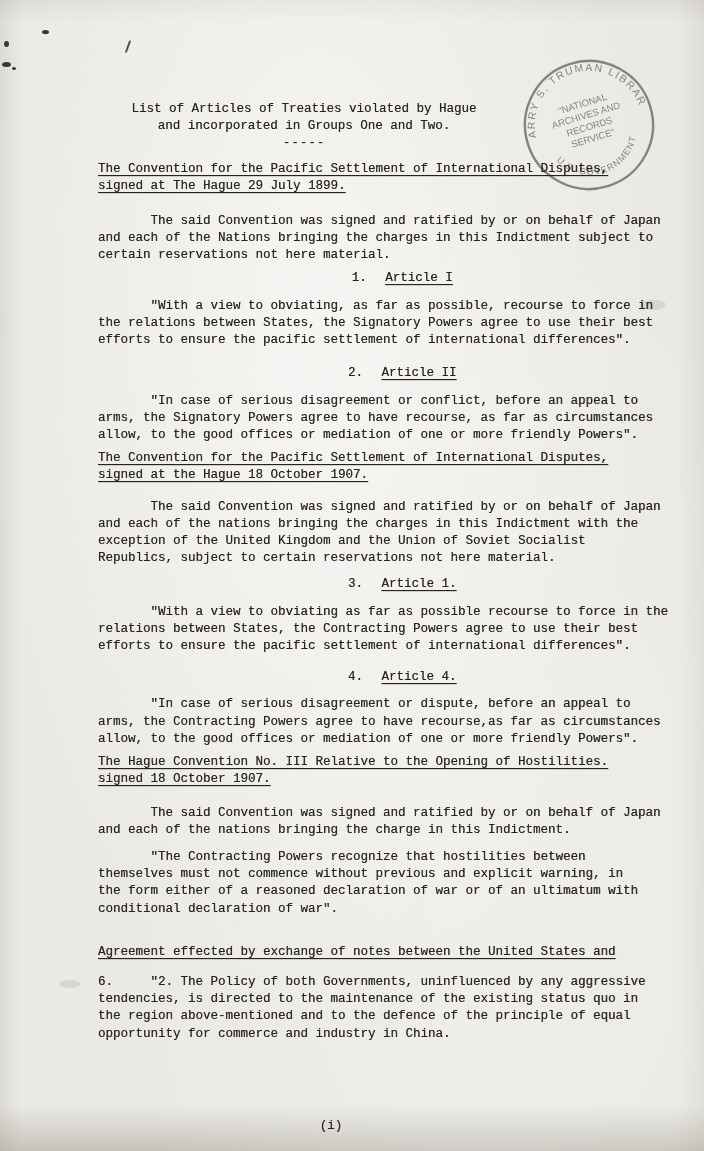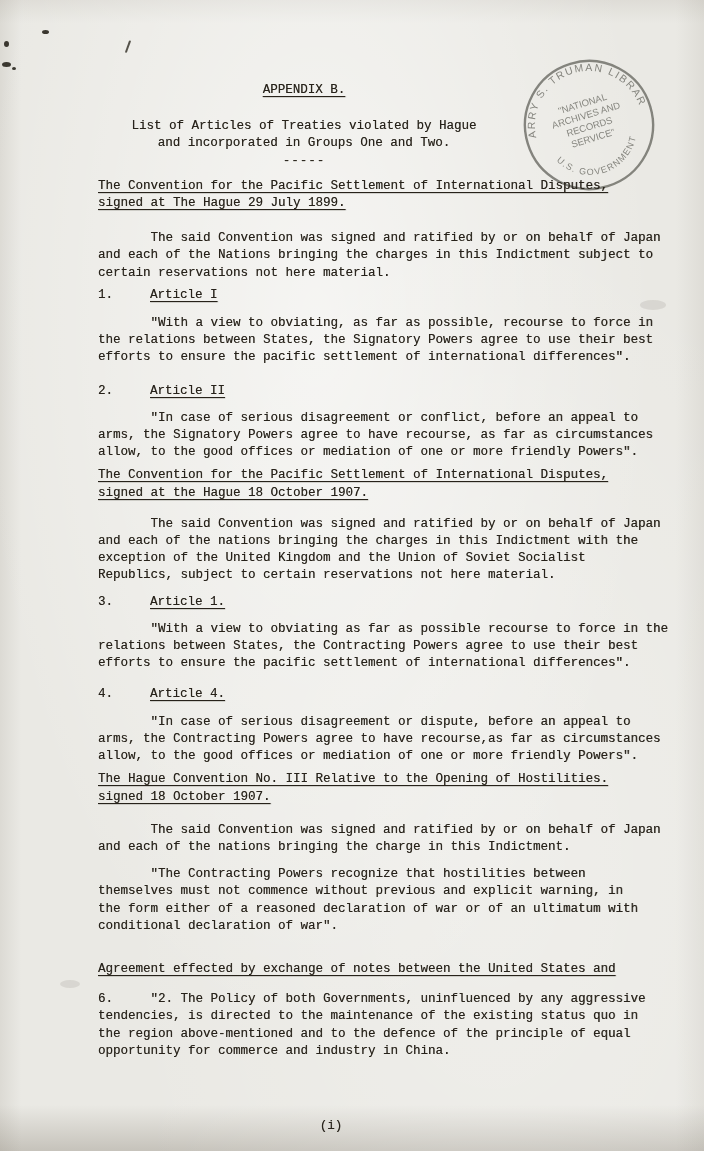--- a/index.html
+++ b/index.html
@@ -23,21 +23,21 @@
     position:absolute; left:98px; top:82px; right:16px;
     text-shadow:0.3px 0.3px 0.5px rgba(39,34,26,0.55);
   }
   .center-head { width:412px; text-align:center; }
   .u  { text-decoration:underline; text-decoration-thickness:1.3px; text-underline-offset:3px; }
   .u2 { text-decoration:underline; text-decoration-thickness:1.3px; text-underline-offset:3px;
         border-bottom:1.2px solid currentColor; padding-bottom:1px; }
   .sep { letter-spacing:1px; }
   p.body { margin:0; white-space:pre-wrap; }
   .hline { margin:0; }
-  .art { margin:0; }
+  .art { margin:0;text-align:center; }
   .num { display:inline-block; width:52px; }
   .page-number {
     position:absolute; top:1118px; left:0; width:662px; text-align:center;
     text-shadow:0.3px 0.3px 0.5px rgba(39,34,26,0.55);
   }
   .stamp {
     position:absolute; left:518px; top:54px; width:142px; height:142px;
     transform:rotate(-17deg); opacity:0.82;
   }
   .stamp svg text { font-family:"Liberation Sans","DejaVu Sans",sans-serif; fill:#6e6e67; }
@@ -77,21 +77,20 @@
       <text x="71" y="52" text-anchor="middle" font-size="9.5">"NATIONAL</text>
       <text x="71" y="64" text-anchor="middle" font-size="9.5">ARCHIVES AND</text>
       <text x="71" y="76" text-anchor="middle" font-size="9.5">RECORDS</text>
       <text x="71" y="88" text-anchor="middle" font-size="9.5">SERVICE"</text>
     </svg>
   </div>
 
   <div class="content">
 
     <div class="center-head">
-      <div><span class="u">APPENDIX B.</span></div>
       <div style="margin-top:19px;">List of Articles of Treaties violated by Hague</div>
       <div>and incorporated in Groups One and Two.</div>
       <div class="sep">-----</div>
     </div>
 
     <div>
       <div class="hline" style="margin-top:8px;"><span class="u">The Convention for the Pacific Settlement of International Disputes,</span></div>
       <div class="hline"><span class="u">signed at The Hague 29 July 1899.</span></div>
       <p class="body" style="margin-top:18px;">       The said Convention was signed and ratified by or on behalf of Japan
 and each of the Nations bringing the charges in this Indictment subject to

